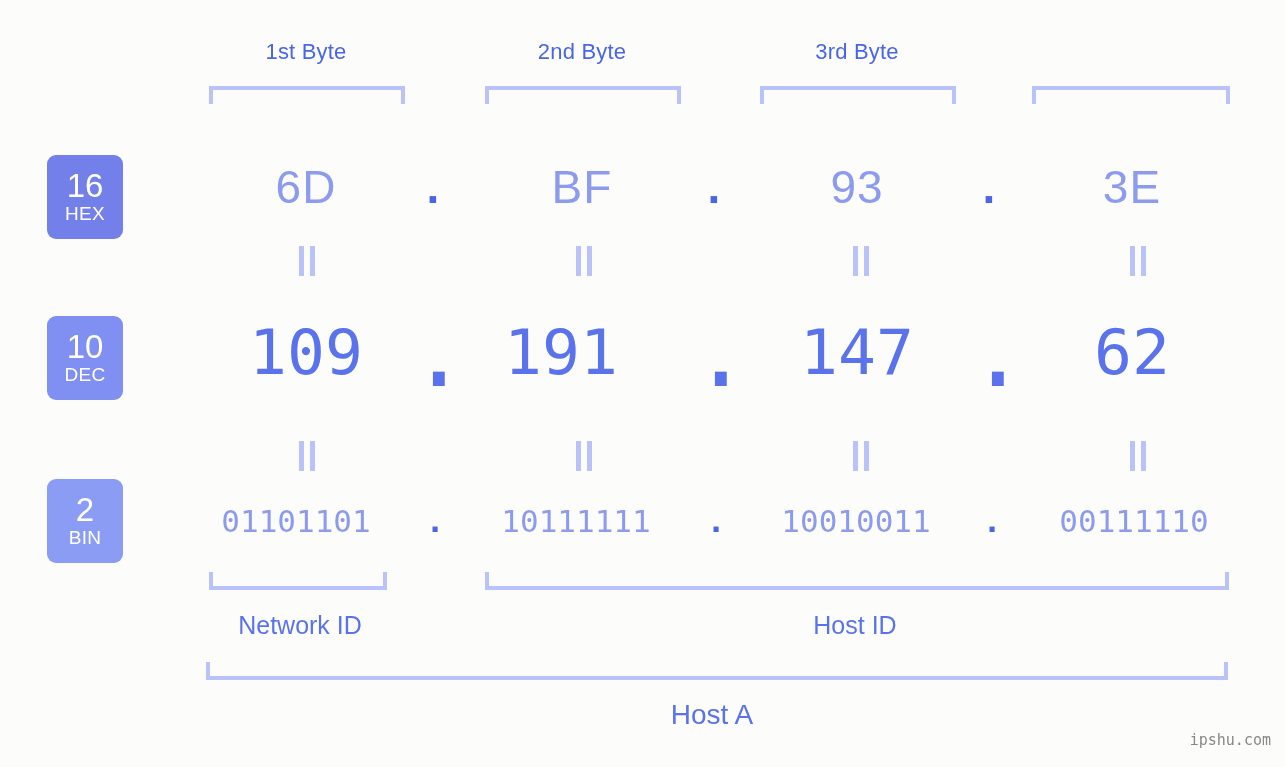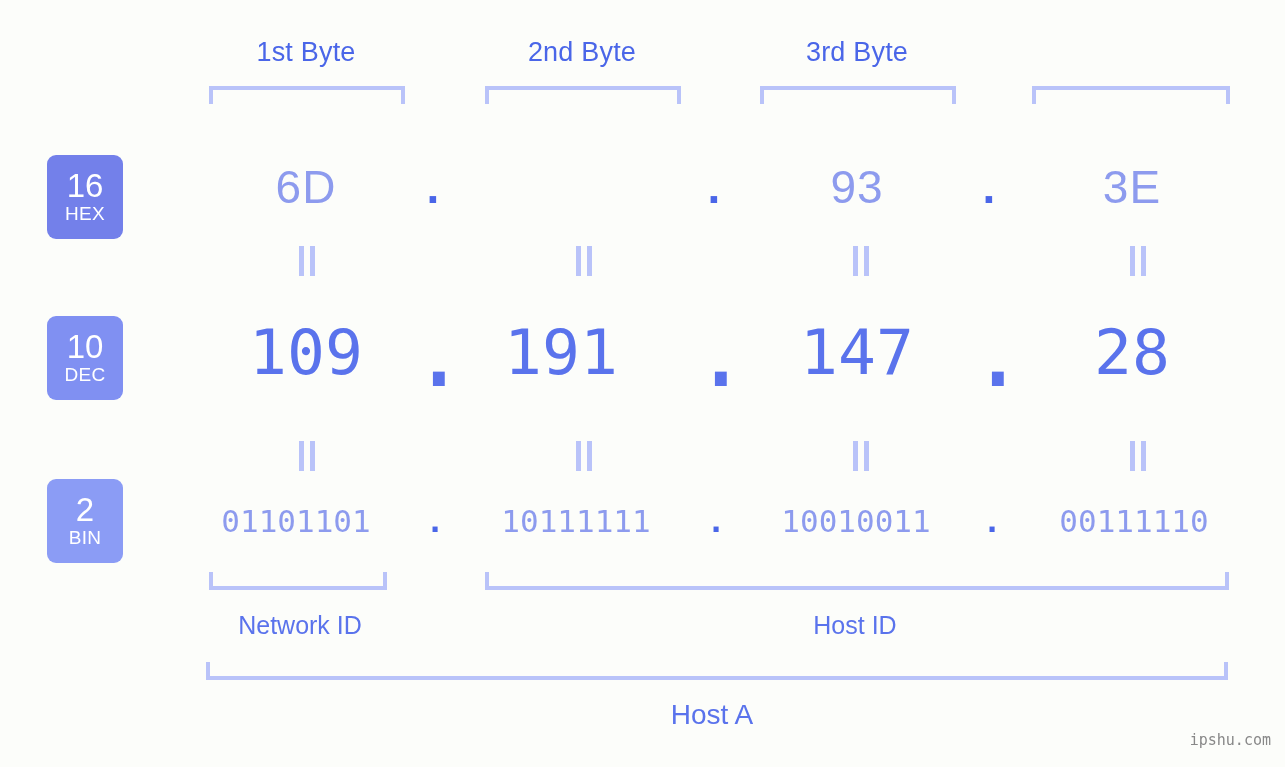--- a/index.html
+++ b/index.html
@@ -20,21 +20,21 @@
     height: 767px;
   }
 
   
   .byte-label {
     position: absolute;
     top: 32px;
     width: 200px;
     text-align: center;
     font-family: "Liberation Sans", sans-serif;
-    font-size: 27px;
+    font-size: 22px;
     line-height: 40px;
     color: #4a66e8;
     letter-spacing: 0.2px;
     white-space: nowrap;
   }
 
   
   .bracket-down {
     position: absolute;
     height: 18px;
@@ -206,20 +206,21 @@
   <div class="bracket-down" style="left:760px; top:86px; width:196px;"></div>
   <div class="bracket-down" style="left:1032px;top:86px; width:198px;"></div>
 
   <div class="badge" style="top:155px; height:84px; background:#7380ea;">
     <span class="badge-num">16</span>
     <span class="badge-sub">HEX</span>
   </div>
 
   <div class="value-cell hex-val" style="left:206px; top:157px;">6D</div>
   <div class="sep-dot   hex-dot" style="left:413px; top:157px;">.</div>
+  <div class="value-cell hex-val" style="left:482px; top:157px;">BF</div>
   <div class="sep-dot   hex-dot" style="left:694px; top:157px;">.</div>
   <div class="value-cell hex-val" style="left:757px; top:157px;">93</div>
   <div class="sep-dot   hex-dot" style="left:969px; top:157px;">.</div>
   <div class="value-cell hex-val" style="left:1032px;top:157px;">3E</div>
 
   <div class="eq-mark" style="left:291px; top:246px;">
       <i class="a"></i>
       <i class="b"></i>
     </div>
   <div class="eq-mark" style="left:568px; top:246px;">
@@ -239,21 +240,21 @@
     <span class="badge-num">10</span>
     <span class="badge-sub">DEC</span>
   </div>
 
   <div class="value-cell dec-val" style="left:206px; top:298px;">109</div>
   <div class="sep-dot   dec-dot" style="left:410px; top:298px;">.</div>
   <div class="value-cell dec-val" style="left:461px; top:298px;">191</div>
   <div class="sep-dot   dec-dot" style="left:692px; top:298px;">.</div>
   <div class="value-cell dec-val" style="left:757px; top:298px;">147</div>
   <div class="sep-dot   dec-dot" style="left:969px; top:298px;">.</div>
-  <div class="value-cell dec-val" style="left:1032px;top:298px;">28</div>
+  <div class="value-cell dec-val" style="left:1032px;top:298px;">62</div>
 
   <div class="eq-mark" style="left:291px; top:441px;">
       <i class="a"></i>
       <i class="b"></i>
     </div>
   <div class="eq-mark" style="left:568px; top:441px;">
       <i class="a"></i>
       <i class="b"></i>
     </div>
   <div class="eq-mark" style="left:845px; top:441px;">

